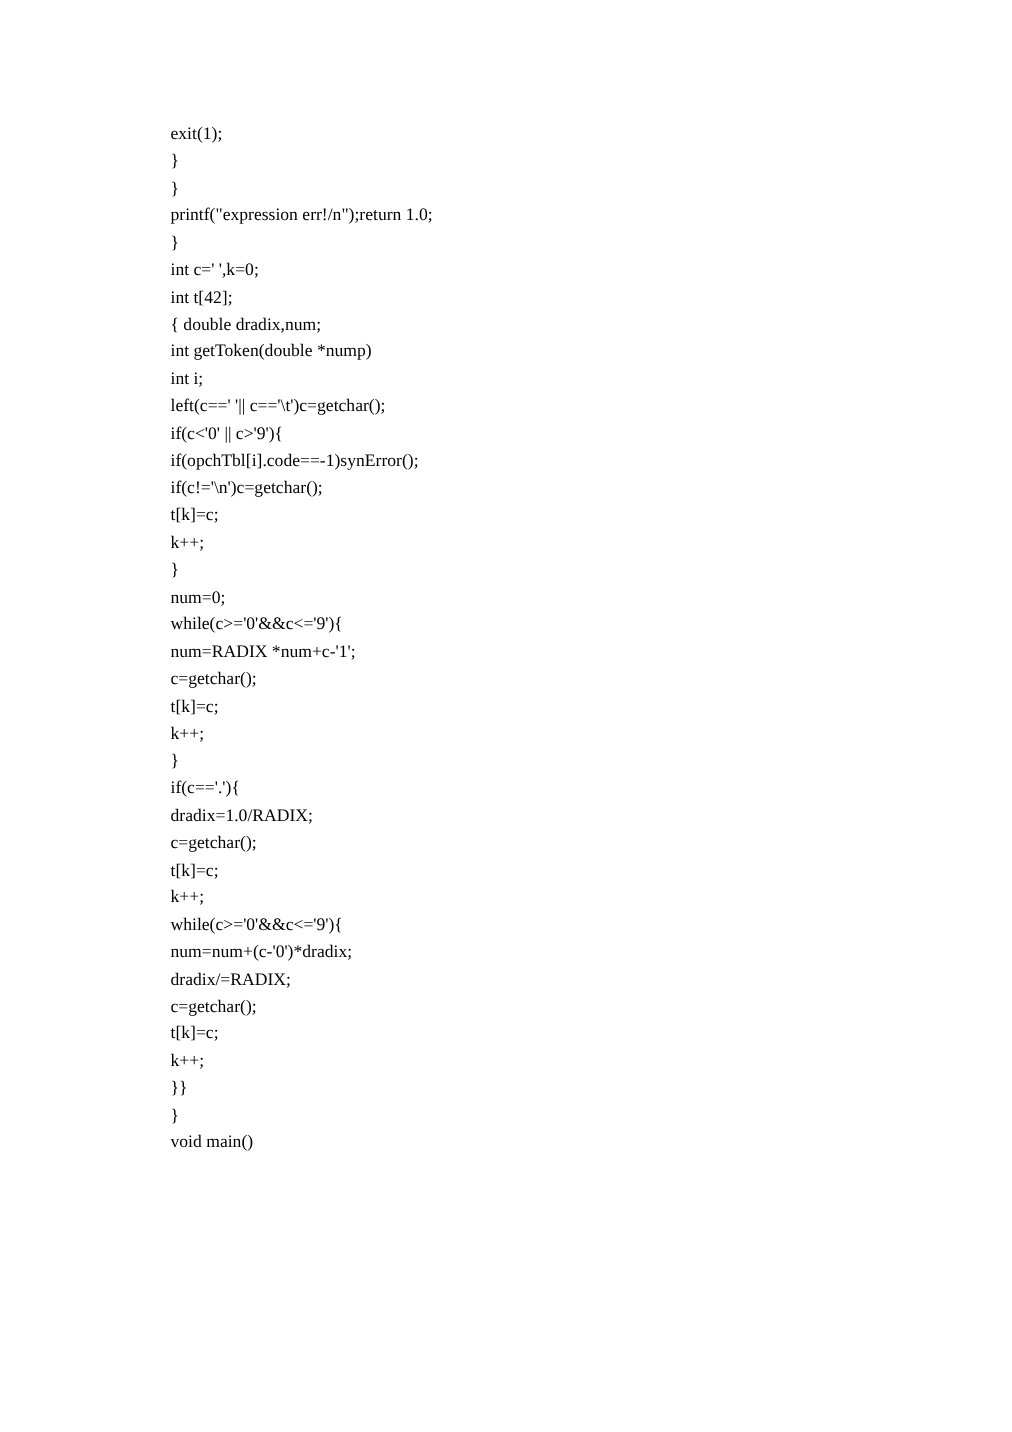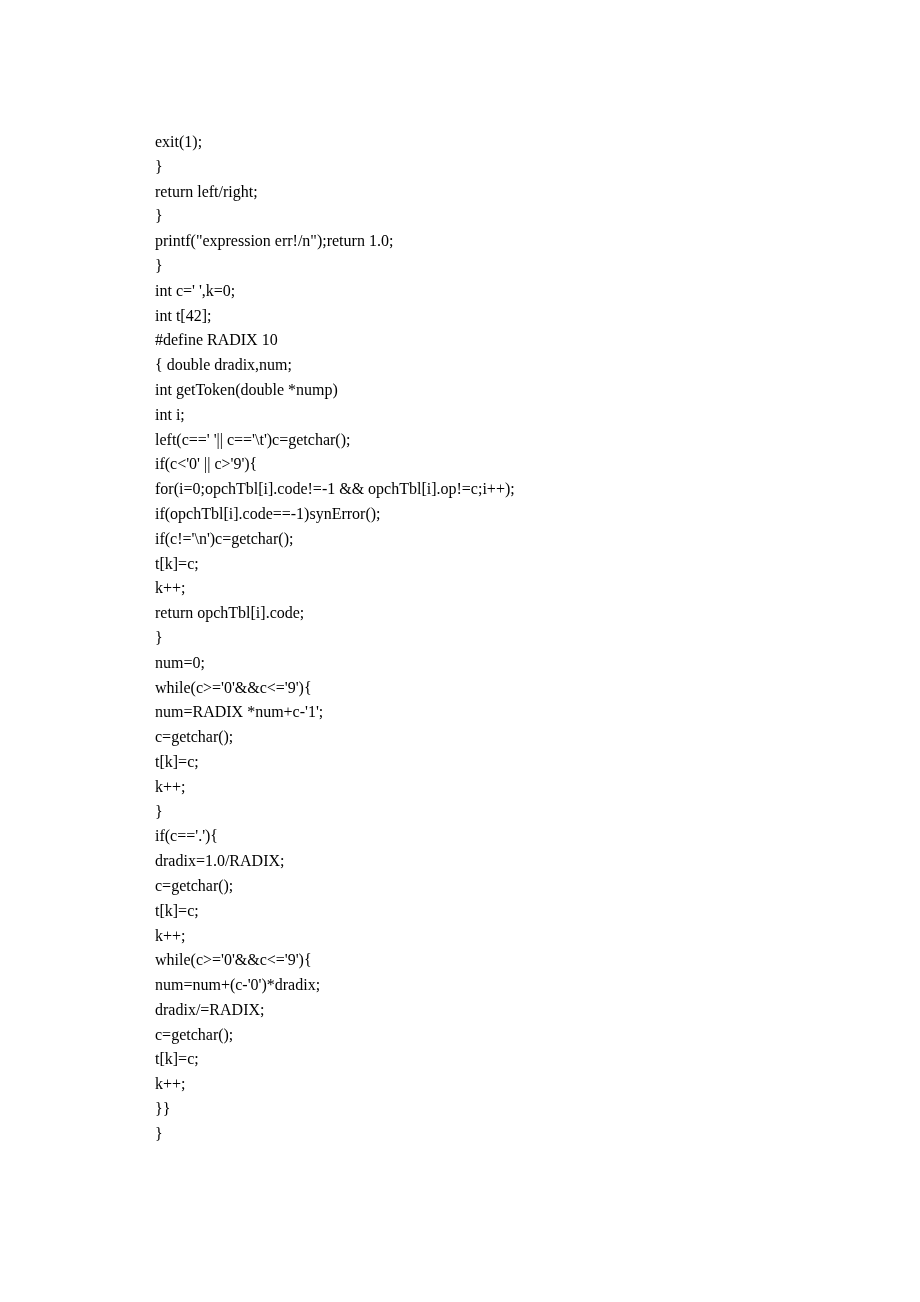--- a/index.html
+++ b/index.html
@@ -8,51 +8,46 @@
     background: #ffffff;
     font-family: "Times New Roman", Times, serif;
     font-size: 16px;
     color: #000000;
     line-height: 1.55;
   }
   .page {
     width: 920px;
     padding: 110px 0 80px 155px;
     box-sizing: border-box;
-    margin-top: 20px;
   }
   .code-line {
     white-space: pre;
     text-align: left;
   }
 </style>
 </head>
 <body>
 
 <div class="page" id="code-container">
 <div class="code-line">exit(1);</div>
     <div class="code-line">}</div>
-    <div class="code-line">return left/right;</div>
     <div class="code-line">}</div>
     <div class="code-line">printf("expression err!/n");return 1.0;</div>
     <div class="code-line">}</div>
     <div class="code-line">int c=' ',k=0;</div>
     <div class="code-line">int t[42];</div>
-    <div class="code-line">#define RADIX 10</div>
     <div class="code-line">{ double dradix,num;</div>
     <div class="code-line">int getToken(double *nump)</div>
     <div class="code-line">int i;</div>
     <div class="code-line">left(c==' '|| c=='\t')c=getchar();</div>
     <div class="code-line">if(c&lt;'0' || c&gt;'9'){</div>
-    <div class="code-line">for(i=0;opchTbl[i].code!=-1 &amp;&amp; opchTbl[i].op!=c;i++);</div>
     <div class="code-line">if(opchTbl[i].code==-1)synError();</div>
     <div class="code-line">if(c!='\n')c=getchar();</div>
     <div class="code-line">t[k]=c;</div>
     <div class="code-line">k++;</div>
-    <div class="code-line">return opchTbl[i].code;</div>
     <div class="code-line">}</div>
     <div class="code-line">num=0;</div>
     <div class="code-line">while(c&gt;='0'&amp;&amp;c&lt;='9'){</div>
     <div class="code-line">num=RADIX *num+c-'1';</div>
     <div class="code-line">c=getchar();</div>
     <div class="code-line">t[k]=c;</div>
     <div class="code-line">k++;</div>
     <div class="code-line">}</div>
     <div class="code-line">if(c=='.'){</div>
     <div class="code-line">dradix=1.0/RADIX;</div>
@@ -60,13 +55,14 @@
     <div class="code-line">t[k]=c;</div>
     <div class="code-line">k++;</div>
     <div class="code-line">while(c&gt;='0'&amp;&amp;c&lt;='9'){</div>
     <div class="code-line">num=num+(c-'0')*dradix;</div>
     <div class="code-line">dradix/=RADIX;</div>
     <div class="code-line">c=getchar();</div>
     <div class="code-line">t[k]=c;</div>
     <div class="code-line">k++;</div>
     <div class="code-line">}}</div>
     <div class="code-line">}</div>
+    <div class="code-line">void main()</div>
   </div>
 
 </body></html>

